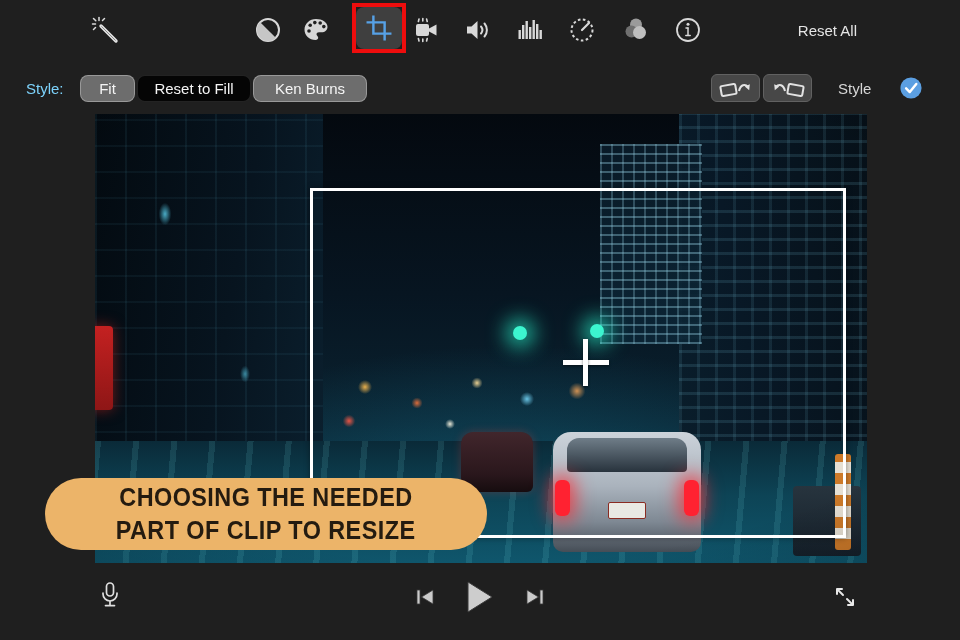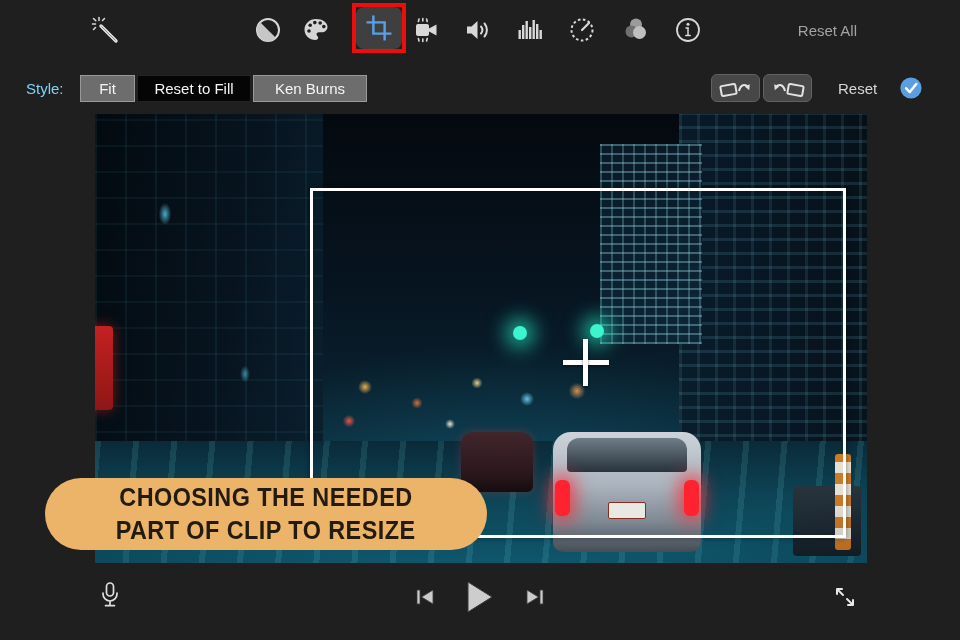--- a/index.html
+++ b/index.html
@@ -18,29 +18,29 @@
   }
   .crop-highlight {
     position:absolute; left:352px; top:3px; width:54px; height:50px;
     border:4px solid #ee0d0d; display:flex; align-items:center; justify-content:center;
   }
   .crop-btn {
     width:46px; height:42px; background:#3f3f3f; border-radius:8px;
     display:flex; align-items:center; justify-content:center;
   }
   .reset-all {
-    position:absolute; right:103px; top:22px; font-size:15px; color:#a3a3a3;
+    position:absolute; right:103px; top:22px; font-size:15px; color:#e5e5e5;
   }
   
   .style-label { position:absolute; left:26px; top:80px; font-size:15px; color:#7dd3fc; }
   .segments { position:absolute; left:80px; top:75px; height:27px; display:flex; gap:2px; }
   .segment {
     height:27px; display:flex; align-items:center; justify-content:center;
     background:#6d6d6d; border:1px solid rgba(255,255,255,0.30);
-    border-radius:0; color:#f5f5f5; font-size:15px;
+    border-radius:8px; color:#f5f5f5; font-size:15px;
   }
   .segment.selected { background:#050505; border-color:rgba(255,255,255,0.12); }
   .seg-fit { width:55px; } .seg-ctf { width:114px; } .seg-kb { width:114px; }
   .rotate-btn {
     position:absolute; top:74px; width:49px; height:28px; background:#474747;
     border:1px solid #616161; border-radius:6px;
     display:flex; align-items:center; justify-content:center;
   }
   .reset-label { position:absolute; left:838px; top:80px; font-size:15px; color:#d6d6d6; }
   .apply-check { position:absolute; left:898px; top:75px; width:26px; height:26px; }
@@ -257,21 +257,21 @@
     <polygon points="31.8,7.2 31.2,13.2 26.8,9.4" fill="#e2e2e2"></polygon>
   </svg>
 </div>
 <div class="rotate-btn" style="left:763px">
   <svg width="36" height="22" viewBox="0 0 36 22" style="transform:scaleX(-1)">
     <rect x="3" y="8" width="15" height="10" rx="1.5" fill="none" stroke="#e2e2e2" stroke-width="2" transform="rotate(-10 10.5 13)"></rect>
     <path d="M21,14 C22.5,7.5 27,6.5 30,10" fill="none" stroke="#e2e2e2" stroke-width="2"></path>
     <polygon points="31.8,7.2 31.2,13.2 26.8,9.4" fill="#e2e2e2"></polygon>
   </svg>
 </div>
-<span class="reset-label">Reset</span>
+<span class="reset-label">Style</span>
 <div class="apply-check">
   <svg width="26" height="26" viewBox="0 0 32 32">
     <circle cx="16" cy="16" r="13" fill="#5b9fe2"></circle>
     <path d="M10,16.5 L14.5,21 L22.5,11" fill="none" stroke="#ffffff" stroke-width="3" stroke-linecap="round" stroke-linejoin="round"></path>
   </svg>
 </div>
 
 <div class="photo">
   <div class="p-left-bldg"></div>
   <div class="p-left-glint"></div>

